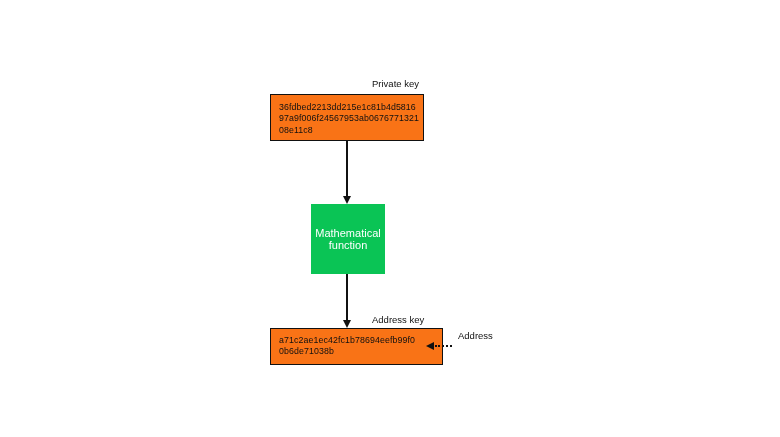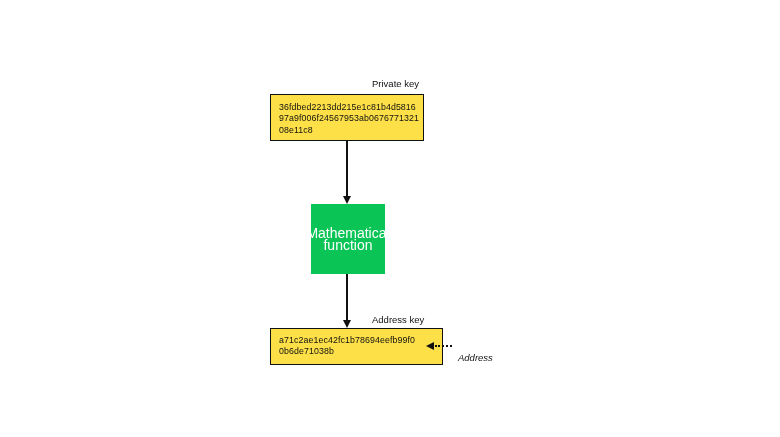--- a/index.html
+++ b/index.html
@@ -17,21 +17,21 @@
   }
   .node-label {
     position: absolute;
     font-size: 9.5px;
     color: #111111;
     white-space: nowrap;
   }
   .key-box {
     position: absolute;
     border: 1px solid #111111;
-    background: #fde047;
+    background: #f97316;
   }
   .key-text {
     font-size: 8.8px;
     line-height: 11.3px;
     letter-spacing: 0.1px;
     color: #111111;
     white-space: pre-line;
     padding: 7px 8px;
   }
   .function-box {
@@ -39,21 +39,21 @@
     left: 311px; top: 204px;
     width: 74px; height: 70px;
     background: #0AC455; 
     display: flex;
     align-items: center;
     justify-content: center;
     text-align: center;
   }
   .function-text {
     color: #ffffff;
-    font-size: 14px;
+    font-size: 11px;
     line-height: 12px;
     white-space: pre-line;
   }
   .arrow-line-v {
     position: absolute;
     width: 2px;
     background: #111111;
   }
   .arrowhead-down {
     position: absolute;
@@ -107,15 +107,15 @@
 
   <div class="key-box" style="left: 270px; top: 328px; width: 173px; height: 37px;">
     <div class="key-text" style="padding-top: 6px;">a71c2ae1ec42fc1b78694eefb99f0
 0b6de71038b</div>
   </div>
 
   <div>
     <div class="arrowhead-left" style="left: 426px; top: 341.5px;"></div>
     <div class="dotted-line-h" style="left: 435px; top: 345px; width: 17px;"></div>
   </div>
-  <div class="node-label" style="left: 458px; top: 352px; font-style: italic;">Address</div>
+  <div class="node-label" style="left: 458px; top: 330px;">Address</div>
 
 </div>
 
 </body></html>

